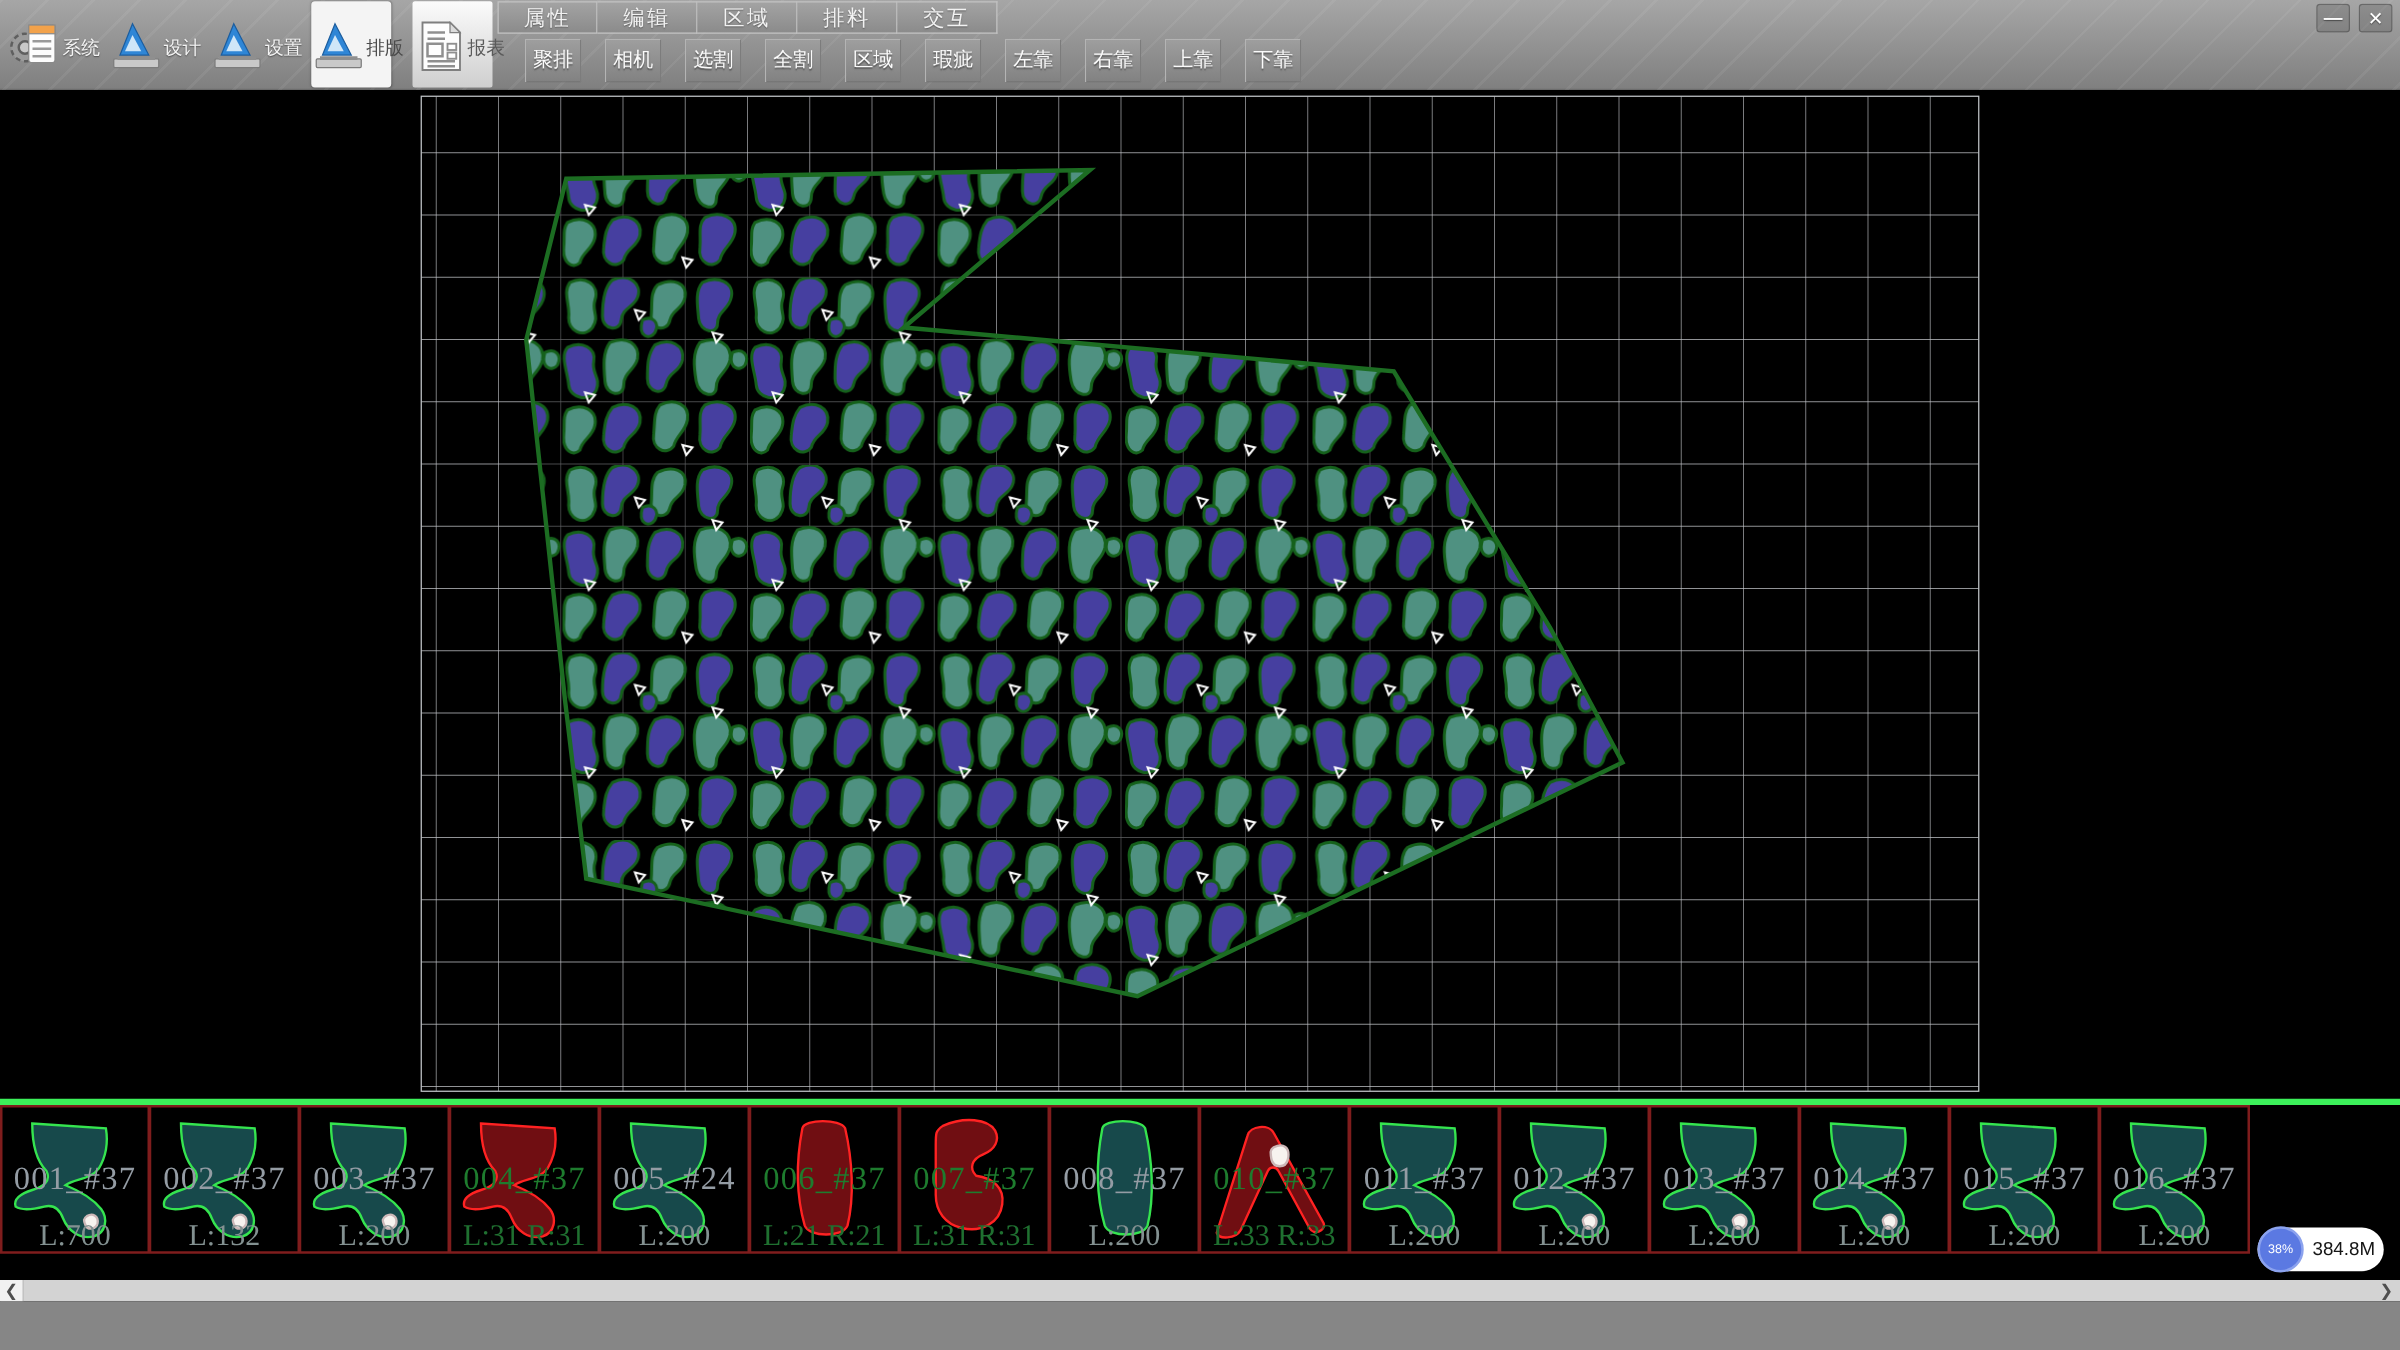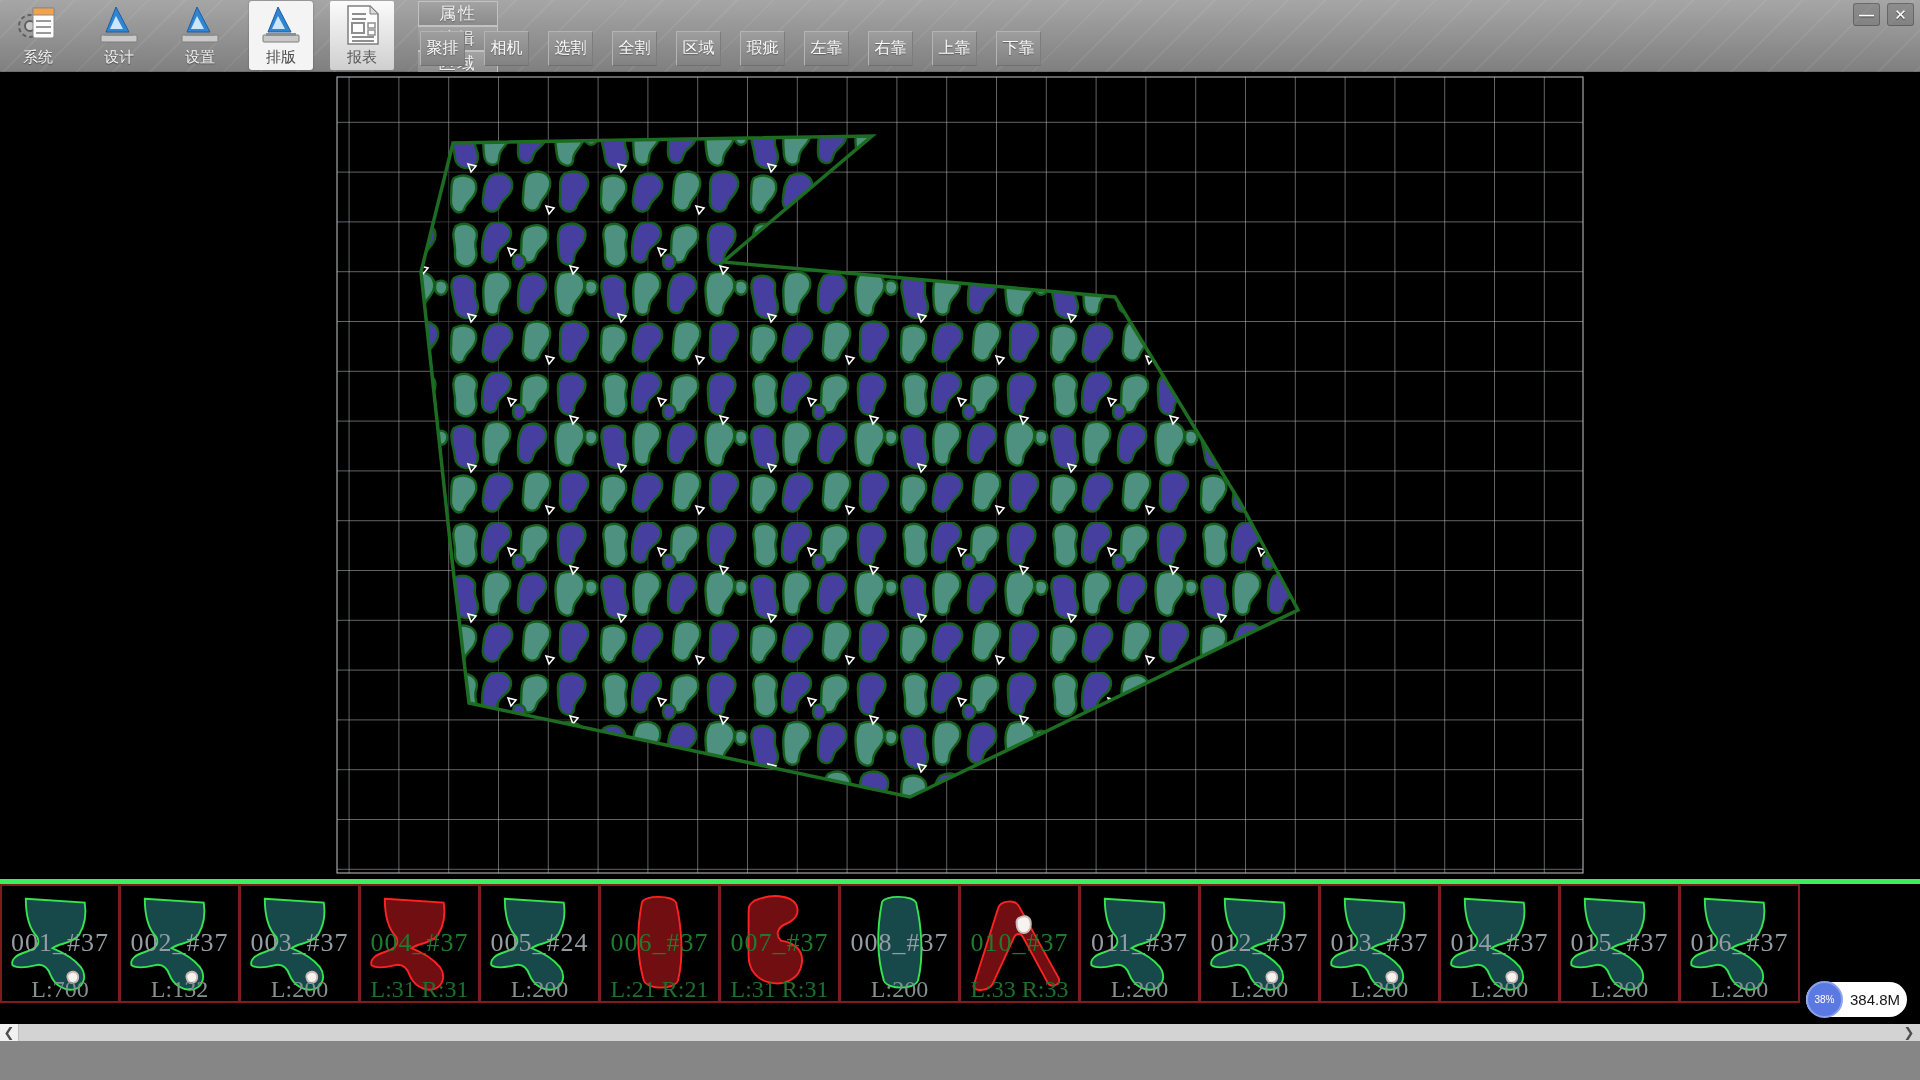--- a/index.html
+++ b/index.html
@@ -14,33 +14,33 @@
     background:linear-gradient(#a6a6a6,#7f7f7f);
     box-shadow:inset 0 -1px 0 #6d6d6d;
   }
   .toolbar .streaks{
     position:absolute;inset:0;
     background:repeating-linear-gradient(135deg,rgba(255,255,255,.06) 0 2px,rgba(0,0,0,0) 2px 26px);
     pointer-events:none;
   }
   .tabs{position:absolute;left:6px;top:1px;height:70px;display:flex;gap:17px;}
   .tab{
-    width:64px;height:69px;display:flex;flex-direction:column;align-items:center;
+    width:64px;height:69px;display:flex;flex-direction:row;align-items:center;
     justify-content:flex-start;padding-top:3px;box-sizing:border-box;cursor:default;
   }
   .tab .ticon{width:44px;height:42px;flex:0 0 auto;}
   .tab .tlabel{
     font-size:15px;color:#f4f4f4;margin-top:2px;line-height:17px;
     text-shadow:0 1px 1px rgba(60,60,60,.8);white-space:nowrap;
   }
   .tab.active{background:#f4f4f4;border-radius:3px;box-shadow:0 0 2px rgba(0,0,0,.35);}
   .tab.active .tlabel{color:#4a4a4a;text-shadow:none;}
   .tab.panel{background:linear-gradient(#fbfbfb,#cfcfcf);border-radius:2px;}
   .tab.panel .tlabel{color:#5a5a5a;text-shadow:none;}
-  .menu-row{position:absolute;left:418px;top:1px;height:26px;display:flex;flex-direction:column;}
+  .menu-row{position:absolute;left:398px;top:1px;height:26px;display:flex;}
   .menu-btn{
     width:80px;height:26px;box-sizing:border-box;display:flex;align-items:center;justify-content:center;
     background:linear-gradient(#a3a3a3,#8b8b8b);
     border:1px solid #c2c2c2;border-left-width:0;
     color:#f2f2f2;font-size:17px;letter-spacing:2px;text-shadow:0 1px 1px rgba(70,70,70,.7);
   }
   .menu-btn:first-child{border-left-width:1px;}
   .tool-row{position:absolute;left:420px;top:31px;height:35px;display:flex;gap:19px;}
   .tool-btn{
     width:45px;height:35px;box-sizing:border-box;display:flex;align-items:center;justify-content:center;

